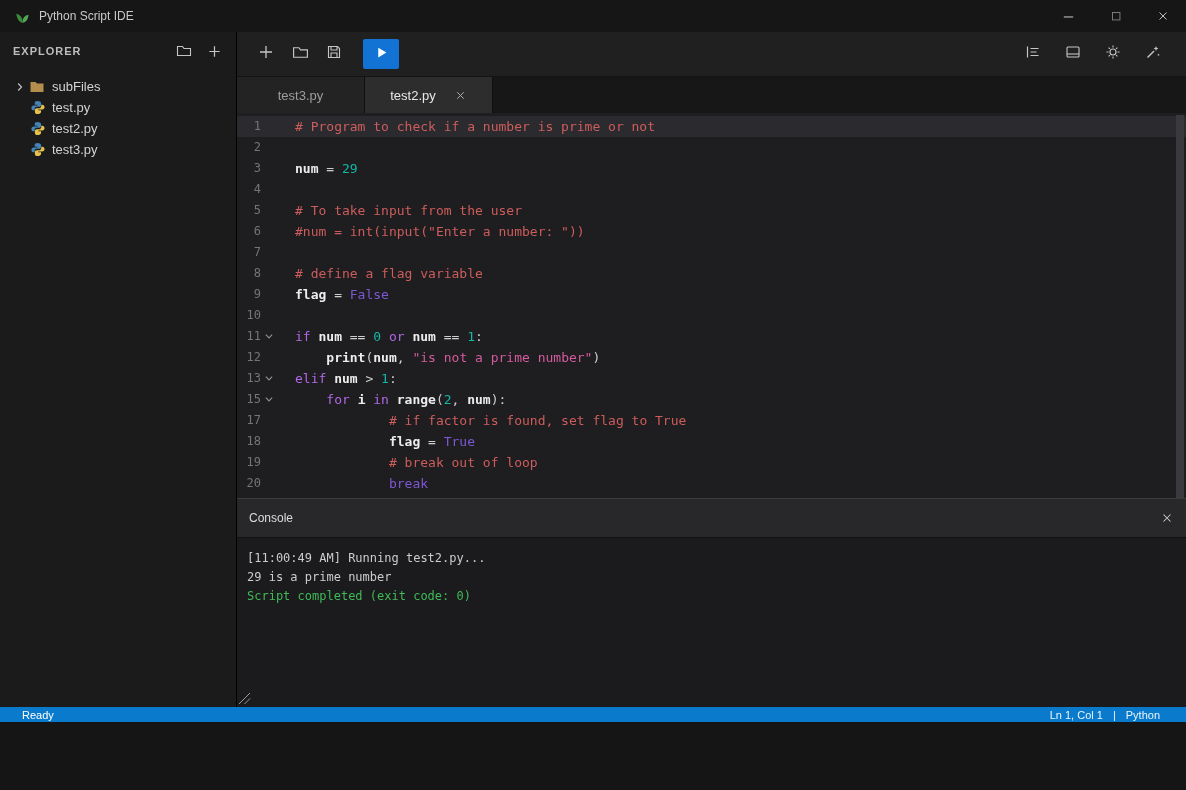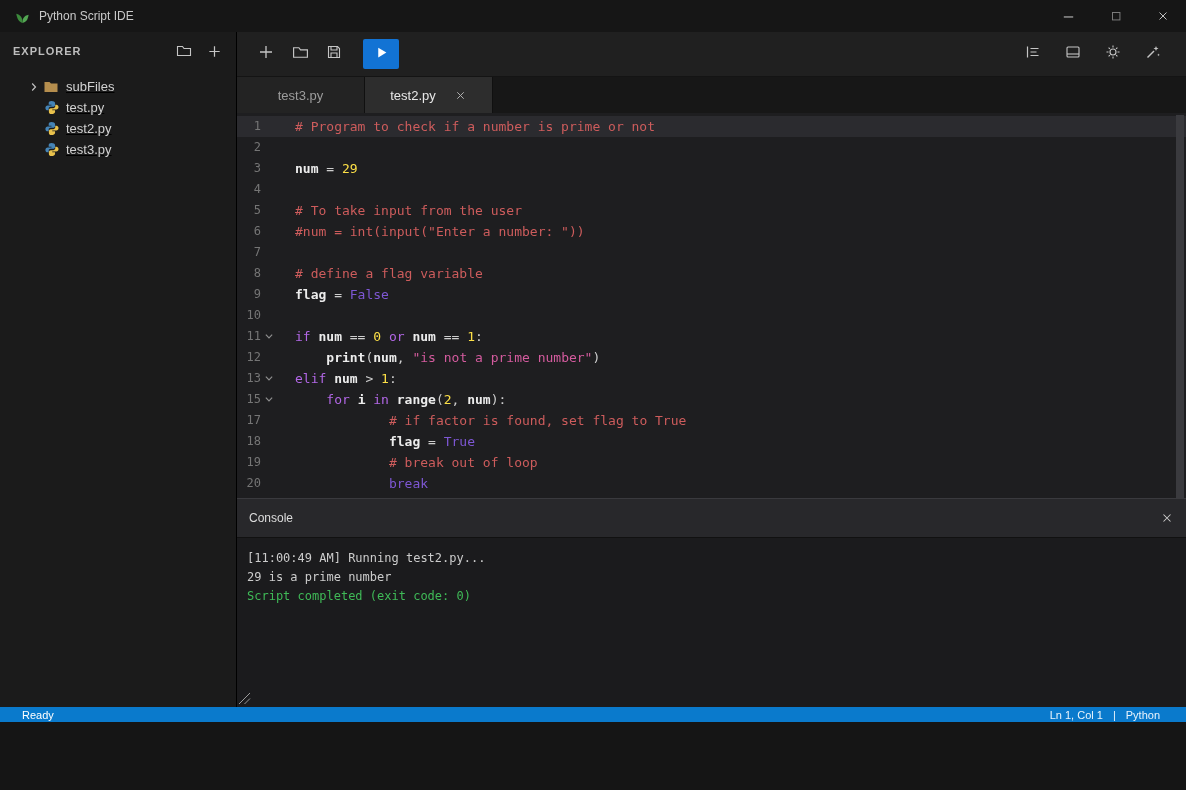--- a/index.html
+++ b/index.html
@@ -17,21 +17,21 @@
   
   .main { flex:1; display:flex; min-height:0; }
 
   
   .sidebar { flex:0 0 237px; background:#1b1b1b; border-right:1px solid #000; display:flex; flex-direction:column; }
   .explorer-header { height:38px; display:flex; align-items:center; padding:0 13px; }
   .explorer-title { font-size:11px; font-weight:bold; letter-spacing:1px; color:#bdbdbd; }
   .explorer-actions { margin-left:auto; display:flex; gap:12px; }
   .icon-btn { display:flex; align-items:center; justify-content:center; width:18px; height:18px; cursor:pointer; }
   .file-tree { padding-top:6px; }
-  .tree-row { height:21px; display:flex; align-items:center; padding-left:26px; cursor:pointer;text-decoration:underline; }
+  .tree-row { height:21px; display:flex; align-items:center; padding-left:12px; cursor:pointer; }
   .tree-chevron { width:16px; display:flex; align-items:center; justify-content:center; }
   .tree-icon { width:18px; display:flex; align-items:center; justify-content:center; margin-right:6px; }
   .tree-label { font-size:13px; color:#d2d2d2; }
 
   
   .content { flex:1; display:flex; flex-direction:column; min-width:0; position:relative; background:#1e1e20; }
 
   
   .toolbar { flex:0 0 45px; background:#202020; display:flex; align-items:center; padding:0 14px; border-bottom:1px solid #141414; }
   .tb-btn { width:30px; height:30px; display:flex; align-items:center; justify-content:center; margin-right:4px; border-radius:3px; cursor:pointer; }
@@ -49,21 +49,21 @@
   
   .editor { flex:1; background:#1e1e20; position:relative; overflow:hidden; padding-top:3px; }
   .line { display:flex; height:21px; line-height:21px; font-family:"DejaVu Sans Mono", monospace; font-size:13px; }
   .line.hl { background:#2b2b2f; }
   .ln { flex:0 0 24px; text-align:right; color:#757575; font-size:12px; }
   .fold { flex:0 0 16px; display:flex; align-items:center; justify-content:center; cursor:pointer; }
   .code { white-space:pre; color:#d4d4d4; margin-left:18px; }
   .tk-comment { color:#cd5c5c; }
   .tk-kw      { color:#b267e6; }
   .tk-lit     { color:#7e57d4; }
-  .tk-num     { color:#fde047; }
+  .tk-num     { color:#14b8a6; }
   .tk-str     { color:#d45b9e; }
   .tk-id      { color:#ececec; font-weight:bold; }
   .tk-op      { color:#cfcfcf; }
   .tk-plain   { color:#d4d4d4; }
   .scroll-thumb { position:absolute; top:2px; right:2px; width:8px; height:398px; background:#3a3a3e; }
 
   
   .console-header { flex:0 0 28px; background:#28282b; border-top:1px solid #3a3a3e; border-bottom:1px solid #111;
                     display:flex; align-items:flex-end; padding:12px 12px; }
   .console-title { font-size:12px; color:#dcdcdc; }

